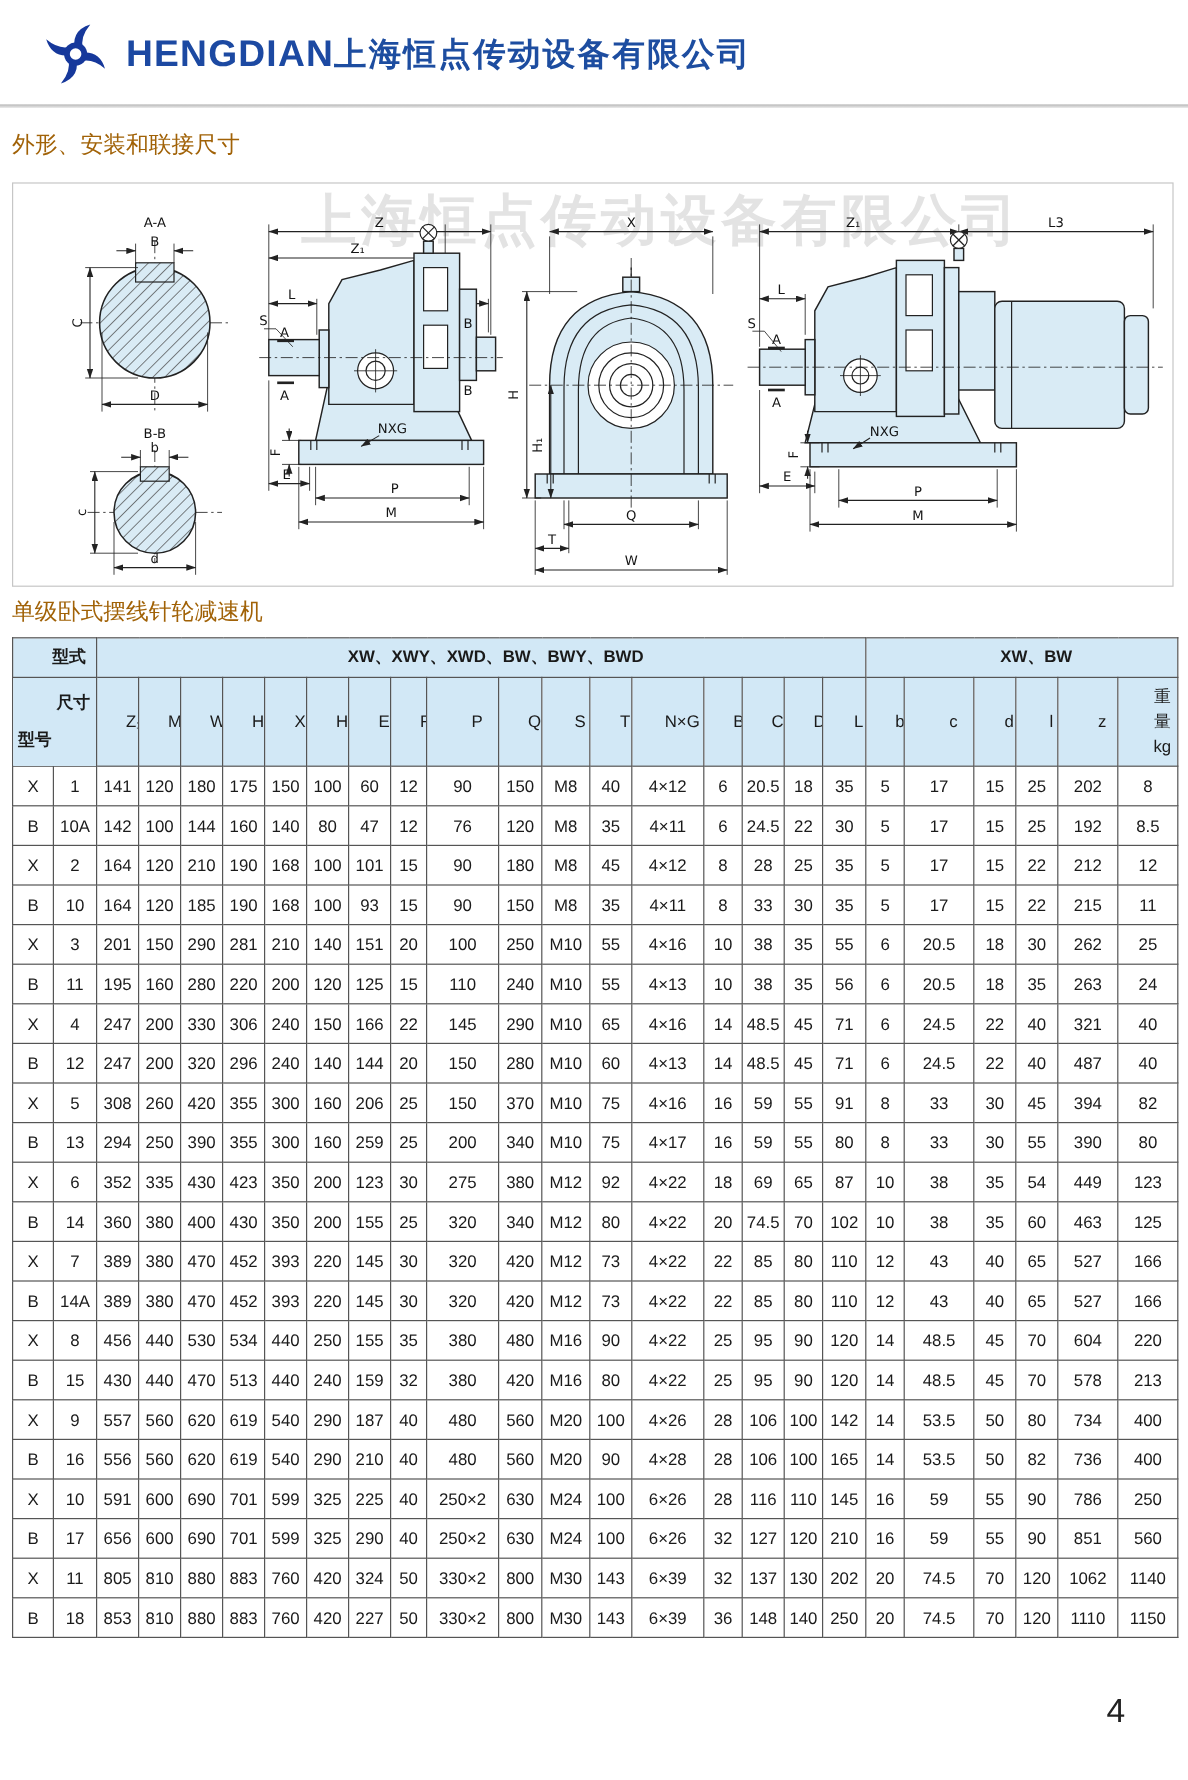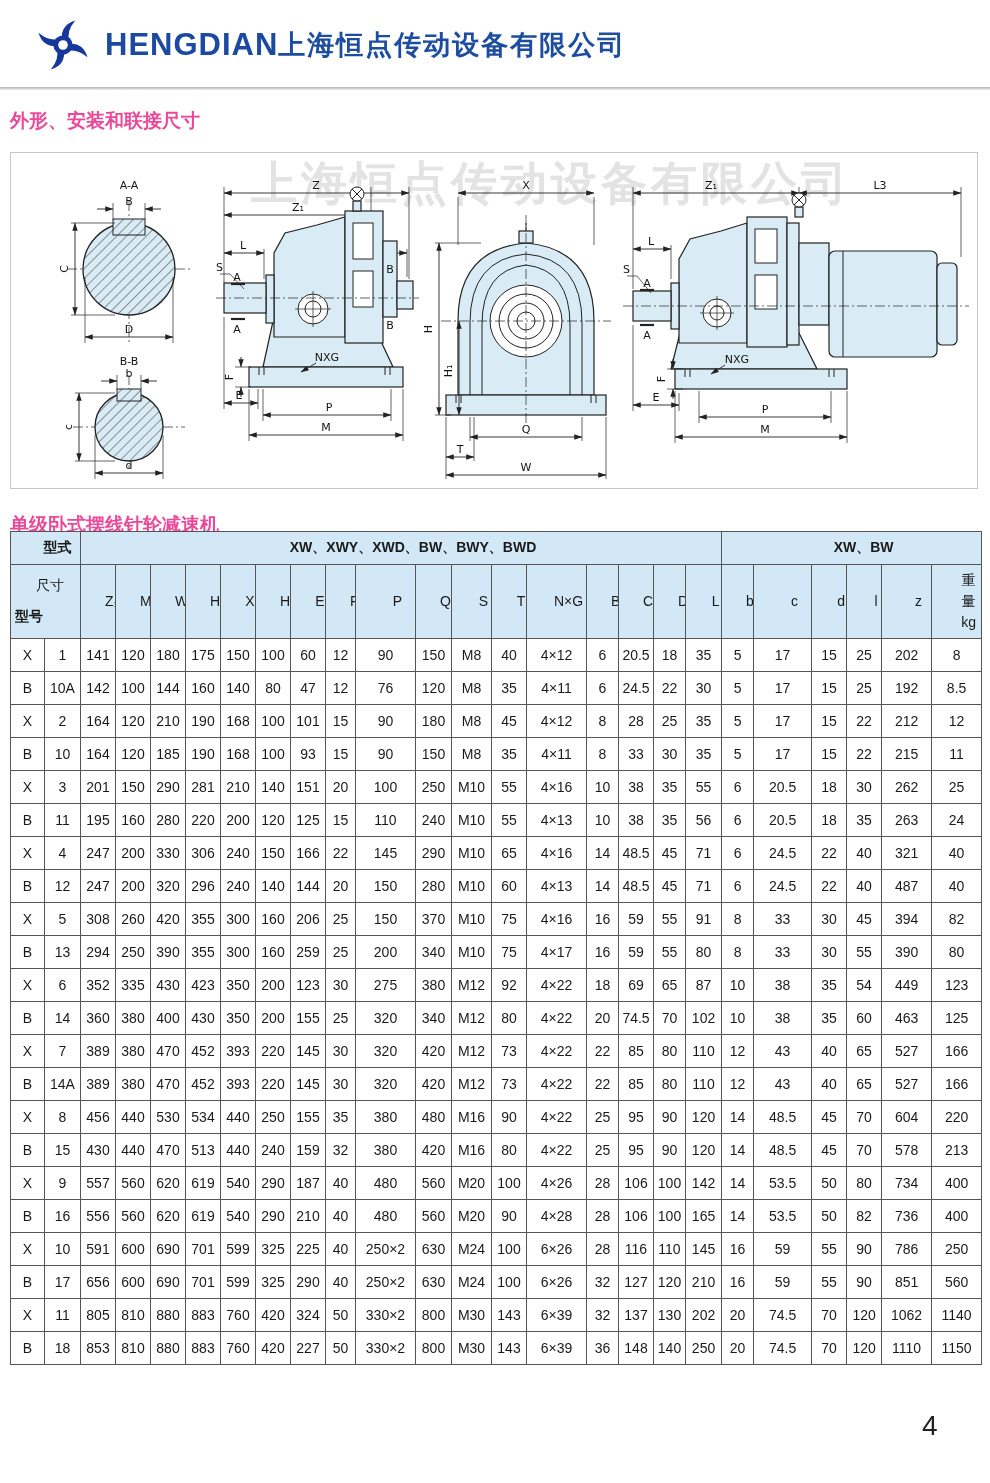--- a/index.html
+++ b/index.html
@@ -8,23 +8,23 @@
   
   .topbar{position:absolute;top:8px;left:35px;right:25px;height:74px;
           display:flex;justify-content:flex-start;align-items:center;}
   .logo{display:flex;align-items:center;gap:14px;}
   .logo-text{font-size:31px;font-weight:bold;color:#1c49a2;letter-spacing:1px;}
   .company{font-size:27px;font-weight:bold;color:#1d4da0;
            font-family:"Liberation Serif","DejaVu Serif",serif;letter-spacing:2px;}
   .divider{position:absolute;top:87px;left:0;width:990px;height:3px;
            background:linear-gradient(#b5b5b5,#ececec);}
   
-  .sec-title{position:absolute;left:10px;margin:0;font-size:19px;font-weight:bold;color:#ec4899;}
+  .sec-title{position:absolute;left:10px;margin:0;font-size:19px;font-weight:normal;color:#a16207;}
   .sec1{top:108px;}
-  .sec2{top:512px;text-align:center;}
+  .sec2{top:497px;text-align:center;}
   
   .diagram-box{position:absolute;top:152px;left:10px;width:968px;height:337px;
                border:1px solid #c6c6c6;background:#fff;box-sizing:border-box;}
   .diagram-box svg{display:block;}
   svg text{font-family:"DejaVu Sans",sans-serif;font-size:11px;fill:#141414;}
   .wm{font-size:46px;fill:#e3e3e3;font-weight:bold;letter-spacing:4px;}
   .ln{stroke:#222;stroke-width:1;fill:none;}
   .fil{fill:#d9ebf5;stroke:#222;stroke-width:1.2;}
   .wfil{fill:#ffffff;stroke:#222;stroke-width:1;}
   .dim{stroke:#222;stroke-width:0.9;fill:none;}
@@ -37,21 +37,21 @@
   table.spec th,table.spec td{border:1px solid #555;text-align:center;vertical-align:middle;
              padding:0;font-size:14px;color:#1a1a1a;overflow:hidden;}
   table.spec thead th{background:#d2e8f6;padding-left:24px;}
   .grp-th{height:32px;font-size:15px;font-weight:bold;}
   .col-th{height:73px;font-weight:normal;font-size:14.5px;white-space:pre-line;line-height:1.5;}
   table.spec tbody td{height:32px;background:#fff;}
   .diag{position:relative;background-color:#d2e8f6;
         background-image:linear-gradient(to bottom right,
           transparent calc(50% - 0.7px), #5a5a5a calc(50% - 0.7px),
           #5a5a5a calc(50% + 0.7px), transparent calc(50% + 0.7px));}
-  .diag-top{position:absolute;top:12px;right:16px;font-size:14px;font-weight:normal;margin-left:20px;}
+  .diag-top{position:absolute;top:12px;right:5px;font-size:14px;font-weight:bold;margin-left:20px;}
   .diag-bottom{position:absolute;bottom:12px;left:4px;font-size:14px;font-weight:bold;}
   .pageno{position:absolute;top:1410px;left:922px;font-size:28px;color:#222;}
 </style>
 </head>
 <body>
 
 <div class="page">
 
   <div class="topbar">
     <div class="logo">

